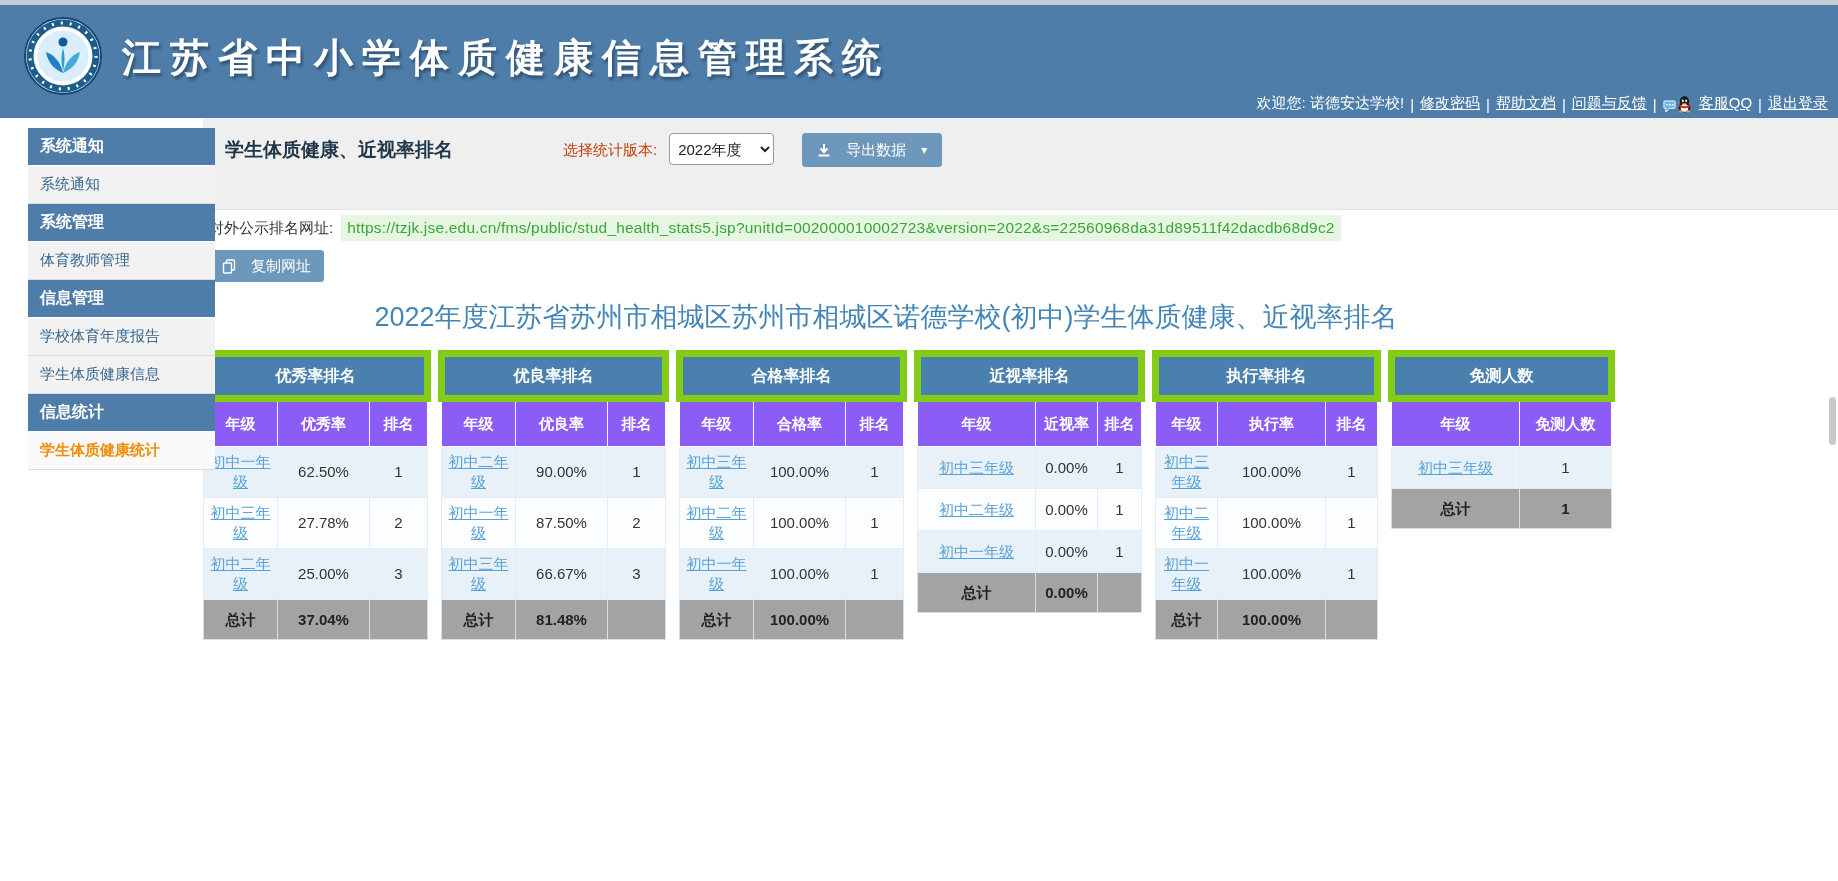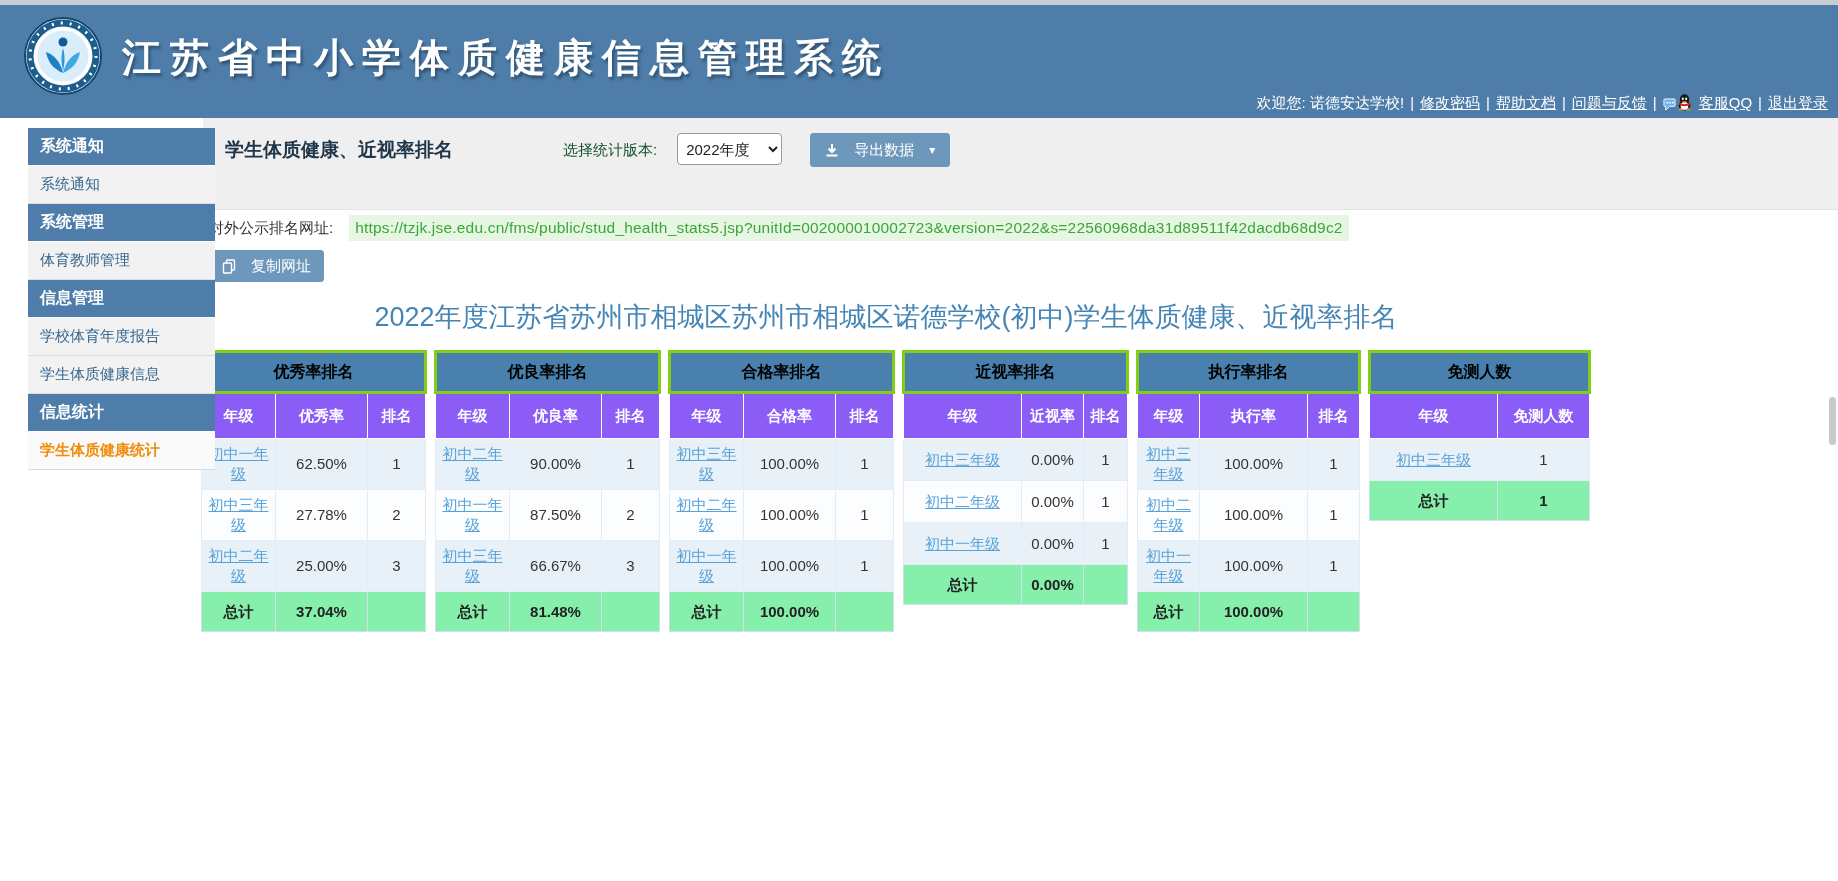--- a/index.html
+++ b/index.html
@@ -12,21 +12,21 @@
   
   .app-header{height:113px;background:#4e7da9;position:relative;}
   .logo{position:absolute;left:24px;top:12px;}
   .app-title{
     position:absolute;left:122px;top:26px;
     font-size:39px;font-weight:bold;color:#ffffff;letter-spacing:9px;
     text-shadow:2px 3px 3px rgba(10,30,50,.45);white-space:nowrap;
   }
   .header-links{
     position:absolute;right:10px;bottom:5px;color:#ffffff;font-size:15px;
-    display:flex;align-items:flex-start;gap:6px;white-space:nowrap;
+    display:flex;align-items:flex-end;gap:6px;white-space:nowrap;
   }
   .header-links a{color:#ffffff;text-decoration:underline;cursor:pointer;}
   .header-links .sep{color:#ffffff;}
   .qq-icons{display:inline-flex;align-items:flex-end;gap:1px;margin-right:1px;}
   
   .sidebar{position:absolute;left:0;top:118px;width:187px;margin-left:28px;}
   .sb-gap{height:10px;}
   .sb-header{
     background:#4e7da9;color:#ffffff;font-weight:bold;font-size:16px;
     padding:8px 12px;border-bottom:1px solid #ffffff;
@@ -36,62 +36,62 @@
     padding:9px 12px;border-bottom:1px solid #dcdcdc;cursor:pointer;
   }
   .sb-item.active{color:#ef8c08;font-weight:bold;background:#fafafa;}
   
   .main{margin-left:187px;}
   .toolbar{
     margin-left:16px;height:92px;background:#efefef;border-bottom:1px solid #e2e2e2;
     box-sizing:border-box;display:flex;align-items:flex-start;padding:15px 0 0 22px;
   }
   .page-title{font-size:19px;font-weight:bold;color:#203649;line-height:34px;margin-right:110px;}
-  .ver-label{font-size:15px;color:#14532d;line-height:34px;margin-right:20px;}
+  .ver-label{font-size:15px;color:#c2410c;line-height:34px;margin-right:12px;}
   .ver-select{
     height:32px;width:105px;font-size:15px;color:#222;border:1px solid #999999;
     border-radius:4px;background:#ffffff;padding:0 4px;
     font-family:"Liberation Sans","DejaVu Sans",sans-serif;
   }
   .btn{
     display:inline-flex;align-items:center;gap:15px;background:#6d98bb;color:#ffffff;
     border:1px solid #6d98bb;border-radius:3px;font-size:15px;cursor:pointer;
     font-family:"Liberation Sans","DejaVu Sans",sans-serif;
   }
   .export-btn{margin-left:28px;height:34px;padding:0 14px;}
   .caret{font-size:12px;}
   
   .url-row{margin:5px 0 0 22px;font-size:15px;color:#333333;display:flex;align-items:center;}
-  .url-label{margin-right:16px;}
+  .url-label{margin-right:8px;}
   .url-value{color:#39a839;background:#e7f6e2;padding:4px 6px;font-size:15.5px;letter-spacing:.2px;}
   .copy-btn{margin:9px 0 0 22px;height:32px;padding:0 12px;}
   .note{margin:16px 0 0 178px;color:#444444;font-size:15px;}
   .rank-heading{
     margin:16px 0 0 13px;width:1372px;text-align:center;
     color:#4585b5;font-size:27px;font-weight:normal;line-height:38px;
   }
   
   .tables-wrap{display:flex;align-items:flex-start;gap:7px;margin:14px 0 0 13px;}
   table.rank-table{border-collapse:collapse;table-layout:fixed;}
   .rank-table th,.rank-table td{text-align:center;word-break:break-all;}
   .rank-table tr.t-title th{
-    background:#4a80ad;border:3px solid #84cc16;color:#000000;
+    background:#4a80ad;border:7px solid #84cc16;color:#ffffff;
     font-weight:bold;font-size:16px;height:36px;text-align:center;
   }
   .rank-table tr.cols th{
     background:#8b5cf6;border:1px solid #ffffff;color:#ffffff;
     font-weight:bold;font-size:15px;height:42px;
   }
   .rank-table td{
     border:1px solid #e4edf5;padding:5px 3px;line-height:20px;height:42px;
     font-size:15px;color:#333333;box-sizing:border-box;
   }
   .rank-table tr.odd td{background:#e9f1f8;}
   .rank-table tr.even td{background:#fcfdff;}
-  .rank-table tr.total td{background:#86efac;font-weight:bold;color:#222222;height:40px;border-color:#d3e0ec;}
+  .rank-table tr.total td{background:#a3a3a3;font-weight:bold;color:#222222;height:40px;border-color:#d3e0ec;}
   .rank-table a.grade{color:#56a2d9;text-decoration:underline;cursor:pointer;}
   
   .scroll-thumb{position:absolute;right:2px;top:397px;width:7px;height:48px;background:#c9c9c9;border-radius:4px;}
 </style>
 </head>
 <body>
 
 <div class="top-strip"></div>
 
 <header class="app-header">

